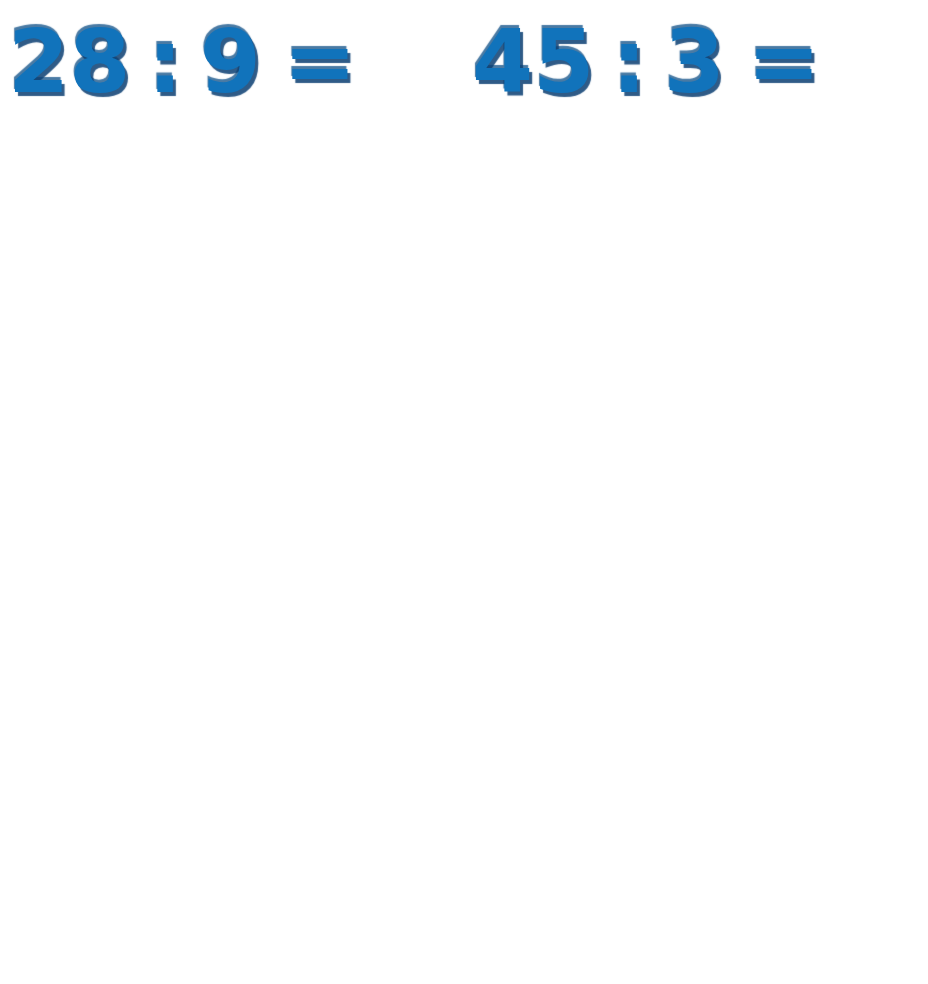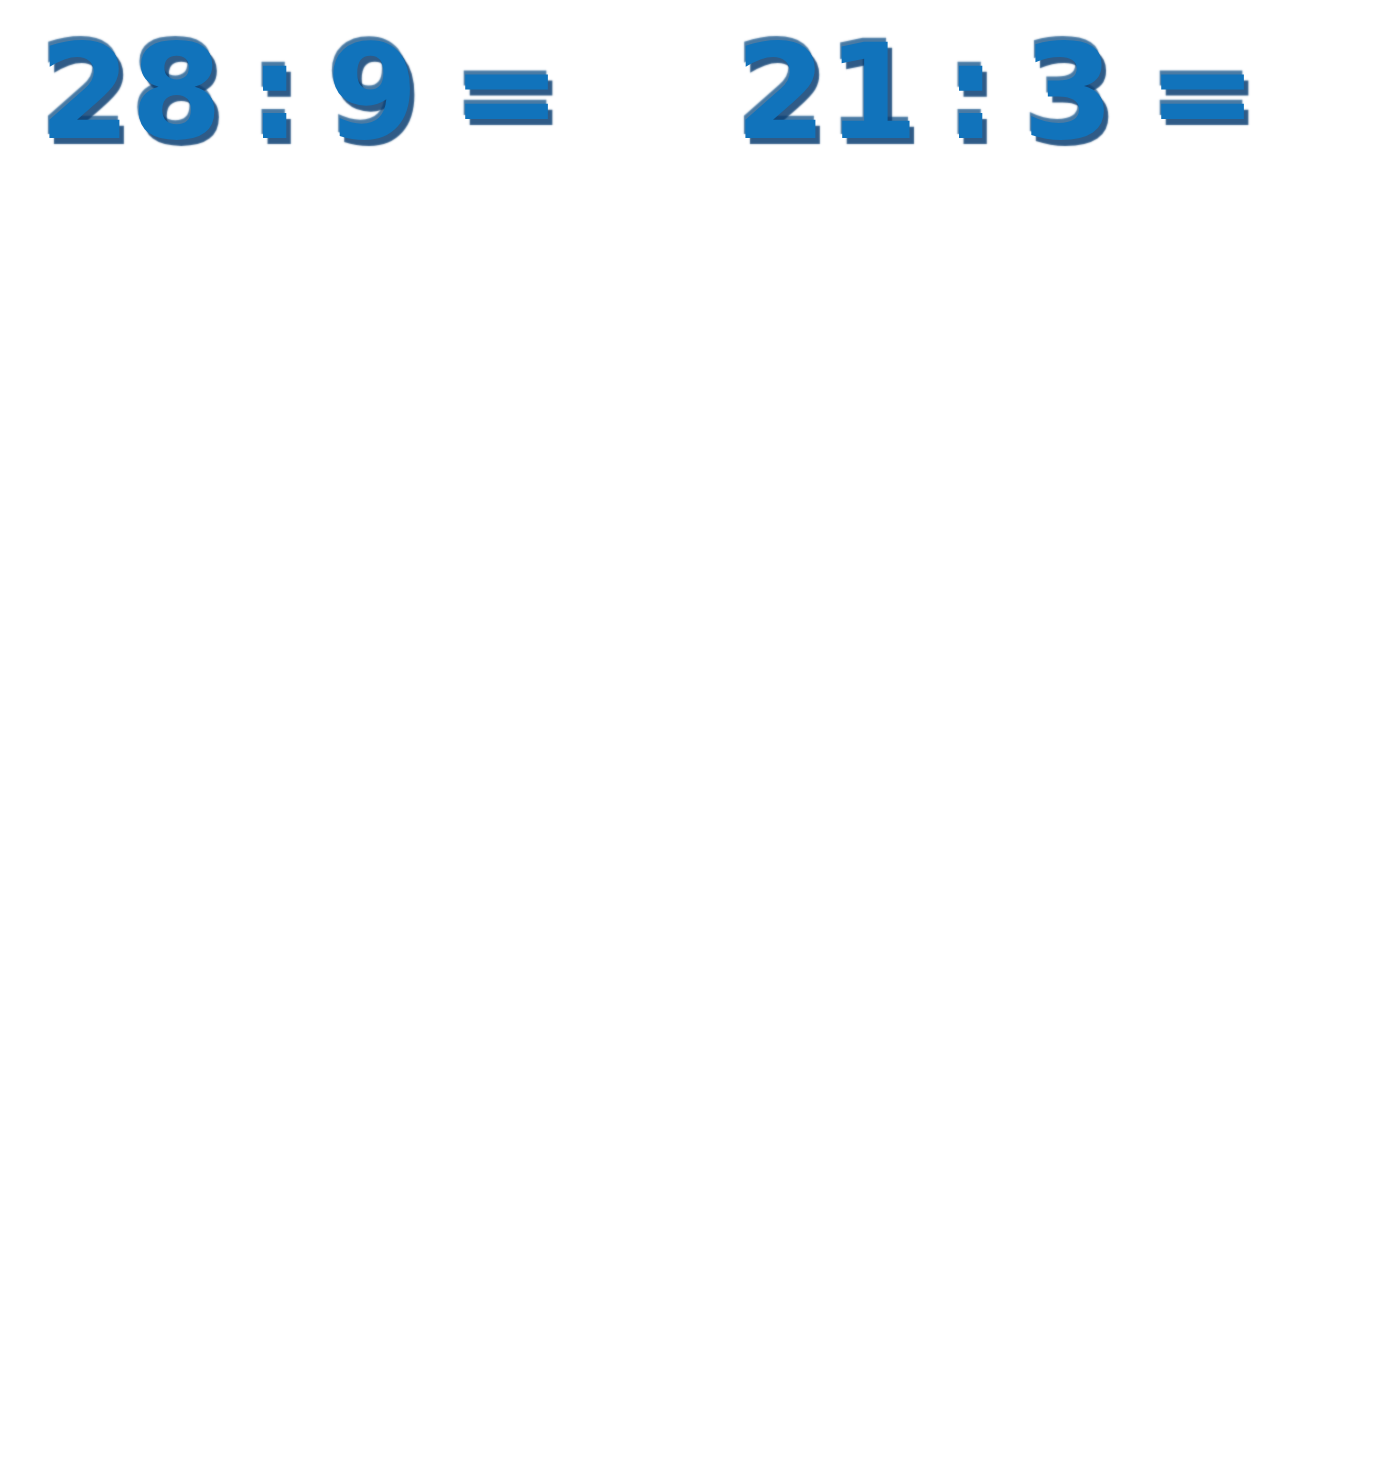--- a/index.html
+++ b/index.html
@@ -23,21 +23,21 @@
     align-items: center;
     height: 123px;
     font-size: 88px;
     font-weight: bold;
     color: #1173bb;
     text-shadow: 3px 4px 1px rgba(10, 62, 114, 0.85),
                  -1px -3px 1px rgba(12, 77, 134, 0.75);
     white-space: nowrap;
     line-height: 1;
   }
-  .col-left .problem { padding-left: 26px; }
+  .col-left .problem { padding-left: 8px; }
   .dividend {
     display: inline-block;
     min-width: 118px;
     text-align: center;
   }
   .op.colon { margin: 0 17px; }
   .divisor {
     display: inline-block;
     min-width: 56px;
     text-align: center;
@@ -51,21 +51,21 @@
 <div class="worksheet">
 
   <div class="col col-left">
     <div class="problem">
       <span class="dividend">28</span>
       <span class="op colon">:</span>
       <span class="divisor">9</span>
       <span class="op equals">=</span>
     </div>
     <div class="problem">
-      <span class="dividend">21</span>
+      <span class="dividend">45</span>
       <span class="op colon">:</span>
       <span class="divisor">3</span>
       <span class="op equals">=</span>
     </div>
     
     
     
     
     
     

